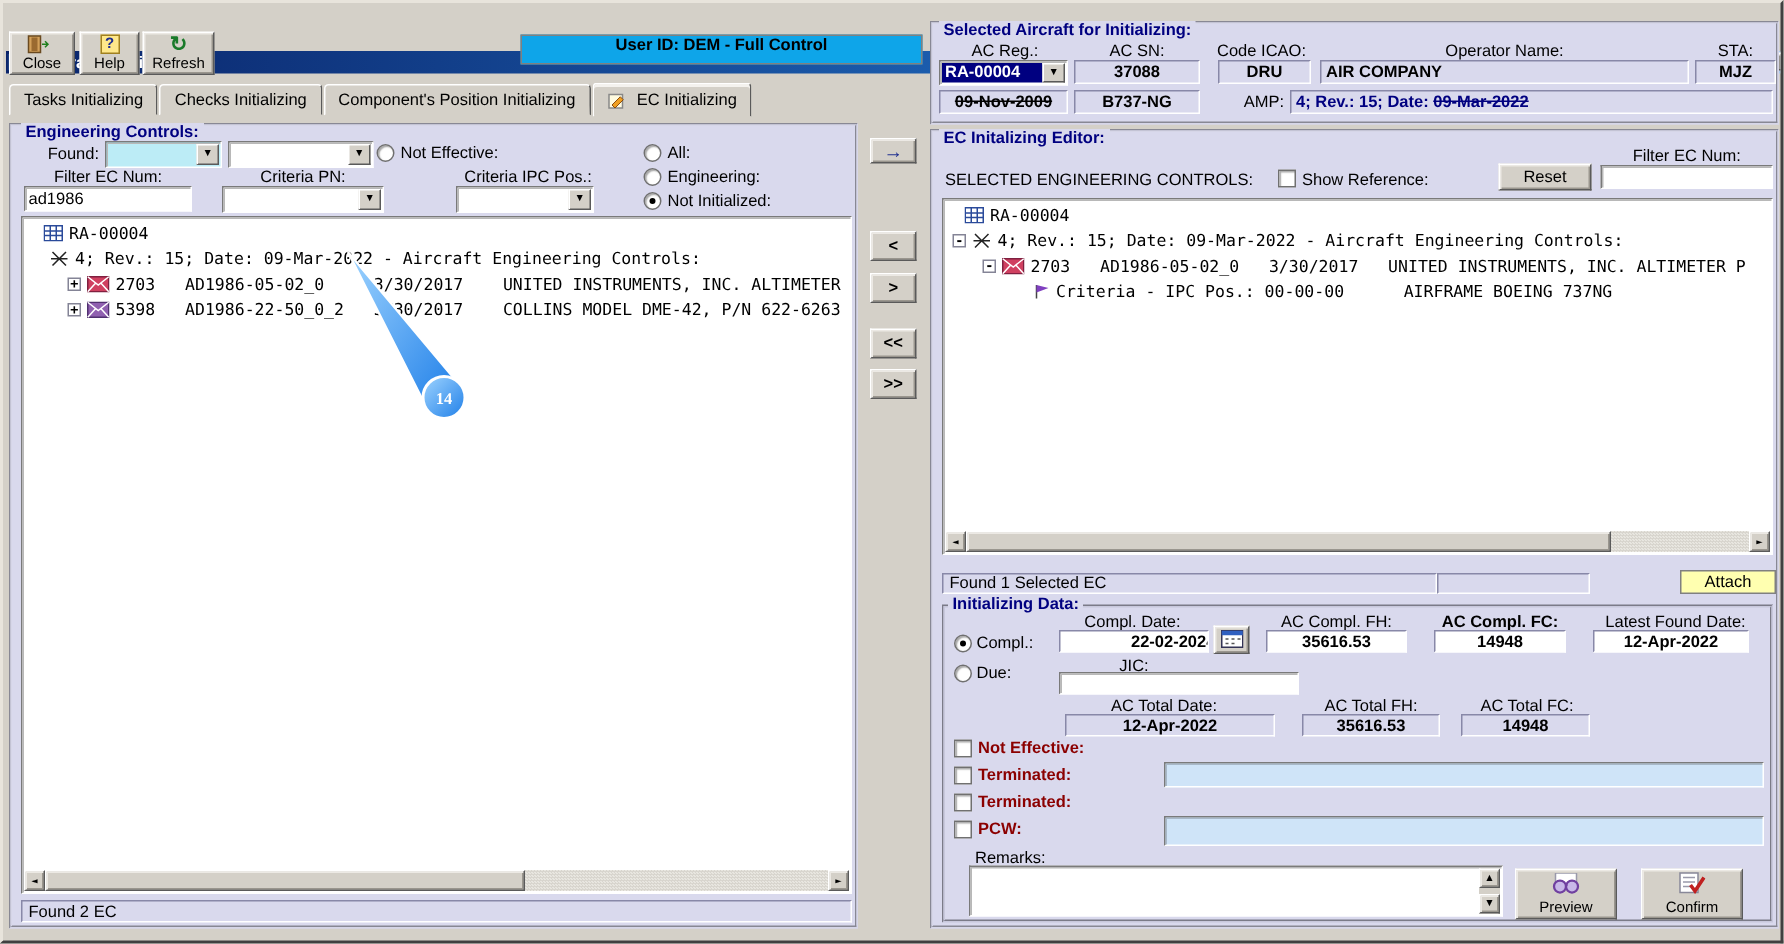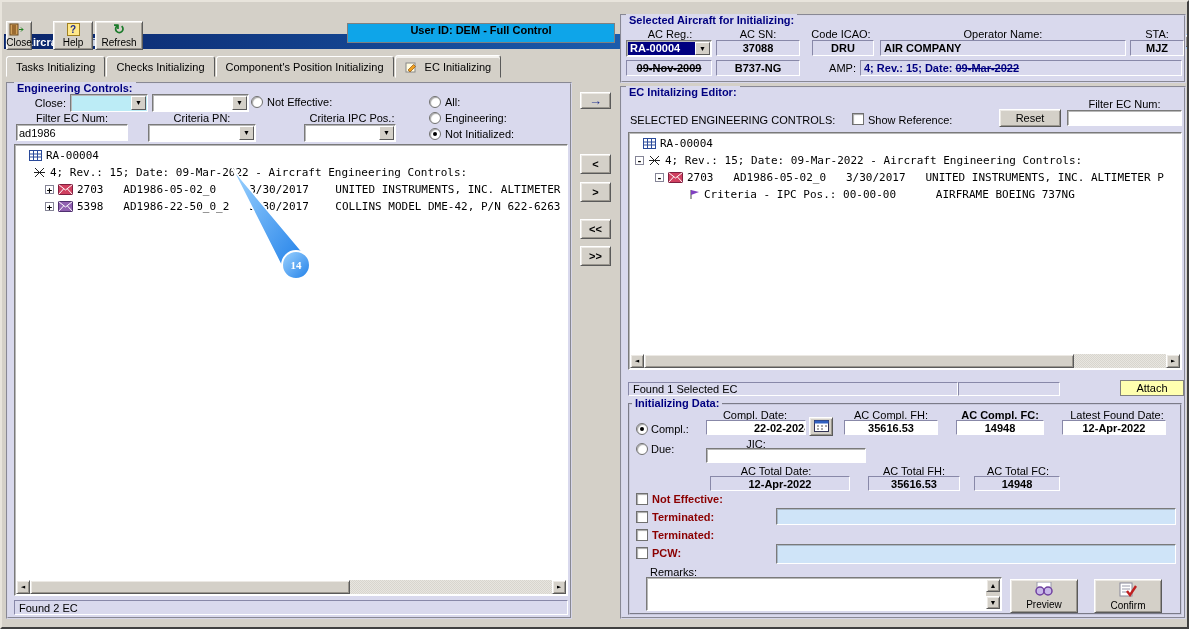--- a/index.html
+++ b/index.html
@@ -97,21 +97,21 @@
         <span class="min-glyph"></span>
       </span>
     <span class="winbtn raised abs" style="left:1155px;top:1px;">
         <span class="max-glyph"></span>
       </span>
     <span class="winbtn raised abs" style="left:1170px;top:1px;">
         <span>×</span>
       </span>
   </div>
 
-  <button class="raised tbtn abs" style="left:4px;top:19px;width:26px;height:29px;">
+  <button class="raised tbtn abs" style="left:4px;top:19px;width:44px;height:29px;">
     <span class="ticon">
       <svg width="16" height="13">
           <rect x="1" y="1" width="8" height="11" fill="#d2a05a" stroke="#6a4a20"></rect>
           <rect x="3" y="2" width="4" height="9" fill="#9a6a30"></rect>
           <path d="M10 6.5 h4 M12 4.5 l2 2 -2 2" stroke="#208020" fill="none"></path>
         </svg>
     </span>
     <span>Close</span>
   </button>
   <button class="raised tbtn abs" style="left:51px;top:19px;width:40px;height:29px;">
@@ -143,21 +143,21 @@
             <path d="M3 9 L8.5 3.5 L10.5 5.5 L5 11 Z" fill="#f0a020" stroke="#804000" stroke-width="0.6"></path>
           </svg>
       </span>
       <span>EC Initializing</span>
     </span>
   </div>
 
   <div class="groupbox abs" style="left:4px;top:80px;width:566px;height:537px;">
     <span class="legend" style="top:-2px;">Engineering Controls:</span>
 
-    <span class="lbl" style="left:20px;top:13px;width:38px;text-align:right;">Close:</span>
+    <span class="lbl" style="left:20px;top:13px;width:38px;text-align:right;">Found:</span>
     <span class="combo cyanbg" style="left:62px;top:10px;width:78px;height:18px;">
       <span class="dbtn">▼</span>
     </span>
     <span class="combo" style="left:144px;top:10px;width:97px;height:18px;">
       <span class="dbtn">▼</span>
     </span>
 
     <span class="radio" style="left:243px;top:12px;"></span>
     <span class="lbl" style="left:259px;top:12px;">Not Effective:</span>
     <span class="radio" style="left:421px;top:12px;"></span>

